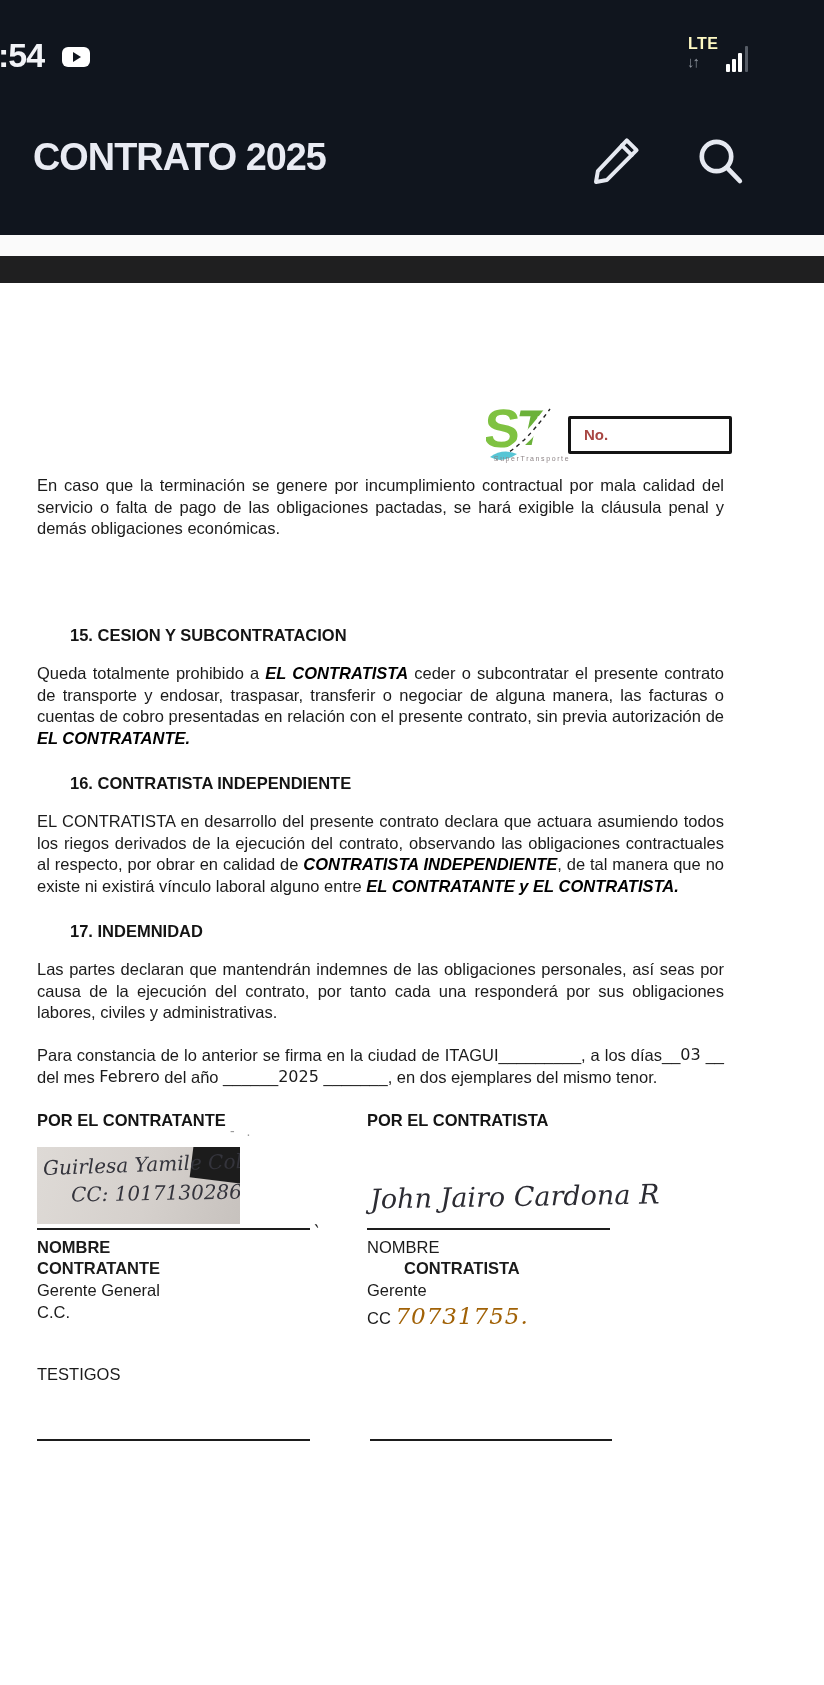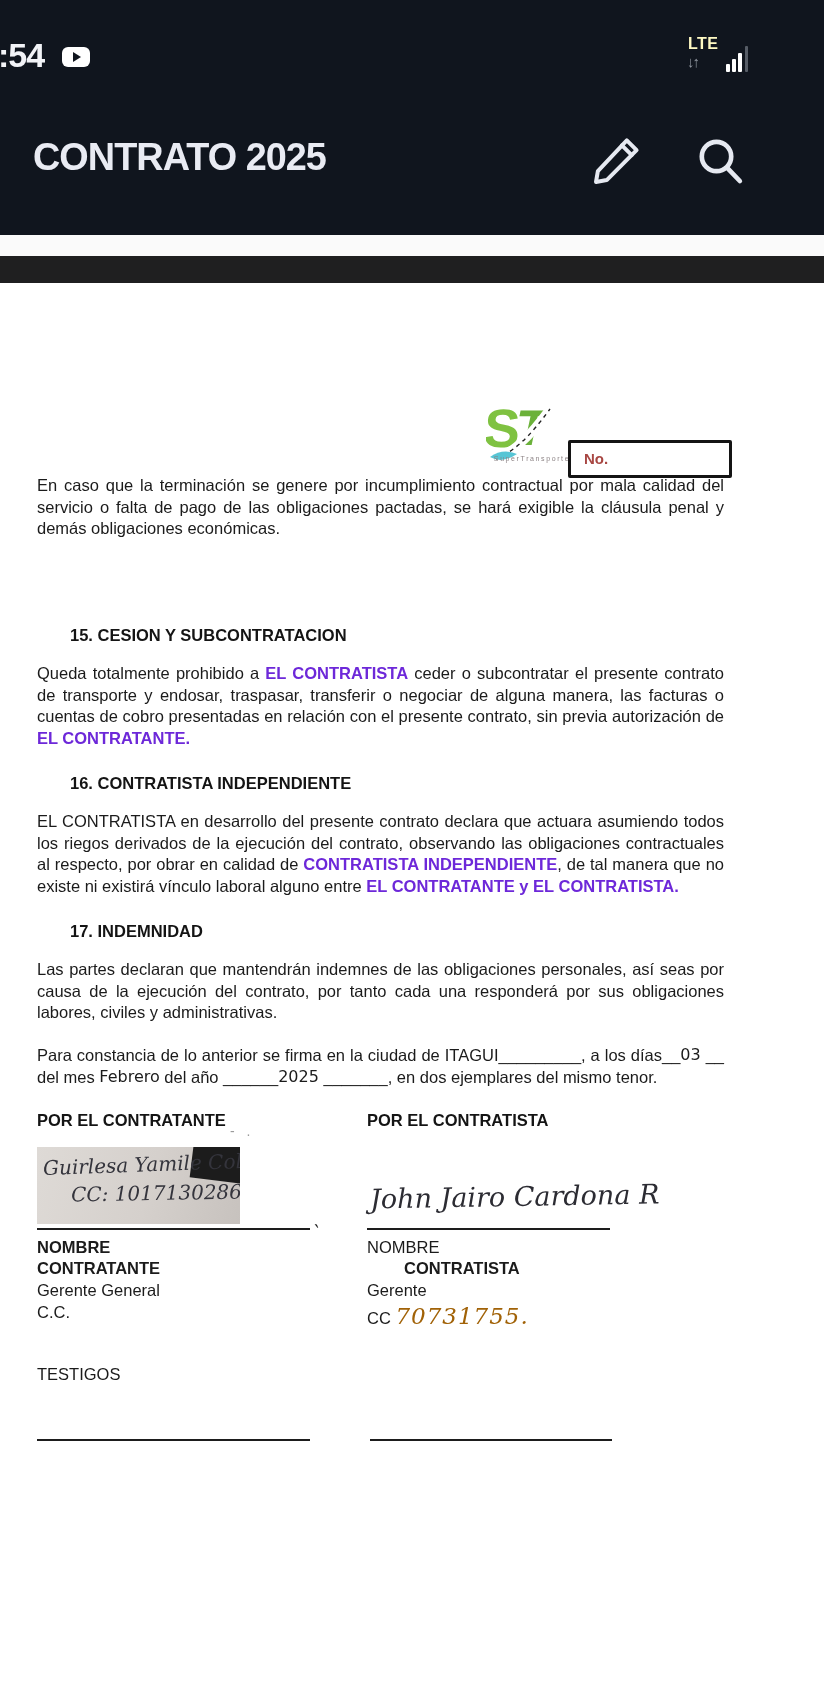--- a/index.html
+++ b/index.html
@@ -24,25 +24,25 @@
   .icon-btn{position:absolute;top:131px;width:56px;height:58px;cursor:pointer;}
   .icon-btn svg{width:100%;height:100%;}
   .edit-btn{left:589px;}
   .search-btn{left:692px;}
   .gap-strip{position:absolute;top:235px;left:0;width:824px;height:21px;background:#fafafa;}
   .black-band{position:absolute;top:256px;left:0;width:824px;height:27px;background:#1f1f20;}
   
   .doc{position:absolute;top:283px;left:0;width:824px;height:1402px;background:#ffffff;color:#1b1b1b;}
   .logo{position:absolute;left:486px;top:118px;width:80px;height:60px;}
   .logo-sub{position:absolute;left:484px;top:172px;width:96px;font-size:7px;letter-spacing:1.6px;color:#8d8486;text-align:center;}
-  .no-box{position:absolute;left:568px;top:133px;width:158px;height:32px;border:3px solid #141414;border-radius:2px;margin-top:24px;}
+  .no-box{position:absolute;left:568px;top:133px;width:158px;height:32px;border:3px solid #141414;border-radius:2px;}
   .no-label{position:absolute;left:13px;top:7px;color:#a84743;font-size:15px;font-weight:700;}
   .para{position:absolute;left:37px;width:687px;font-size:16.5px;line-height:21.5px;text-align:justify;color:#1b1b1b;}
   .h-sec{position:absolute;left:70px;font-size:16.5px;font-weight:700;color:#141414;}
-  .b{font-weight:700;color:#6d28d9;}
+  .b{font-weight:700;color:#000000;font-style:italic;}
   .fill{font-family:"DejaVu Sans",sans-serif;font-size:16px;position:relative;top:-1px;}
   .col-head{position:absolute;font-size:16.5px;font-weight:700;color:#141414;}
   .photo{position:absolute;left:37px;top:864px;width:203px;height:77px;background:linear-gradient(105deg,#dedad6 0%,#d5d0cc 55%,#c7c2be 100%);overflow:hidden;}
   .photo-corner{position:absolute;right:-10px;top:-8px;width:58px;height:42px;background:#1c1c1c;transform:rotate(7deg);}
   .hand{font-family:"DejaVu Serif",serif;font-style:italic;color:#34343c;}
   .hand-l1{position:absolute;left:6px;top:4px;font-size:20px;transform:rotate(-2deg);white-space:nowrap;}
   .hand-l2{position:absolute;left:34px;top:34px;font-size:20px;transform:rotate(-1deg);white-space:nowrap;}
   .hand-r{position:absolute;left:370px;top:898px;font-size:27px;transform:rotate(-1deg);white-space:nowrap;color:#2c2c33;}
   .hand-cc{font-family:"DejaVu Serif",serif;font-style:italic;font-size:23px;color:#a16207;letter-spacing:1px;}
   .sig-line{position:absolute;border-bottom:2px solid #1d1d1d;}

